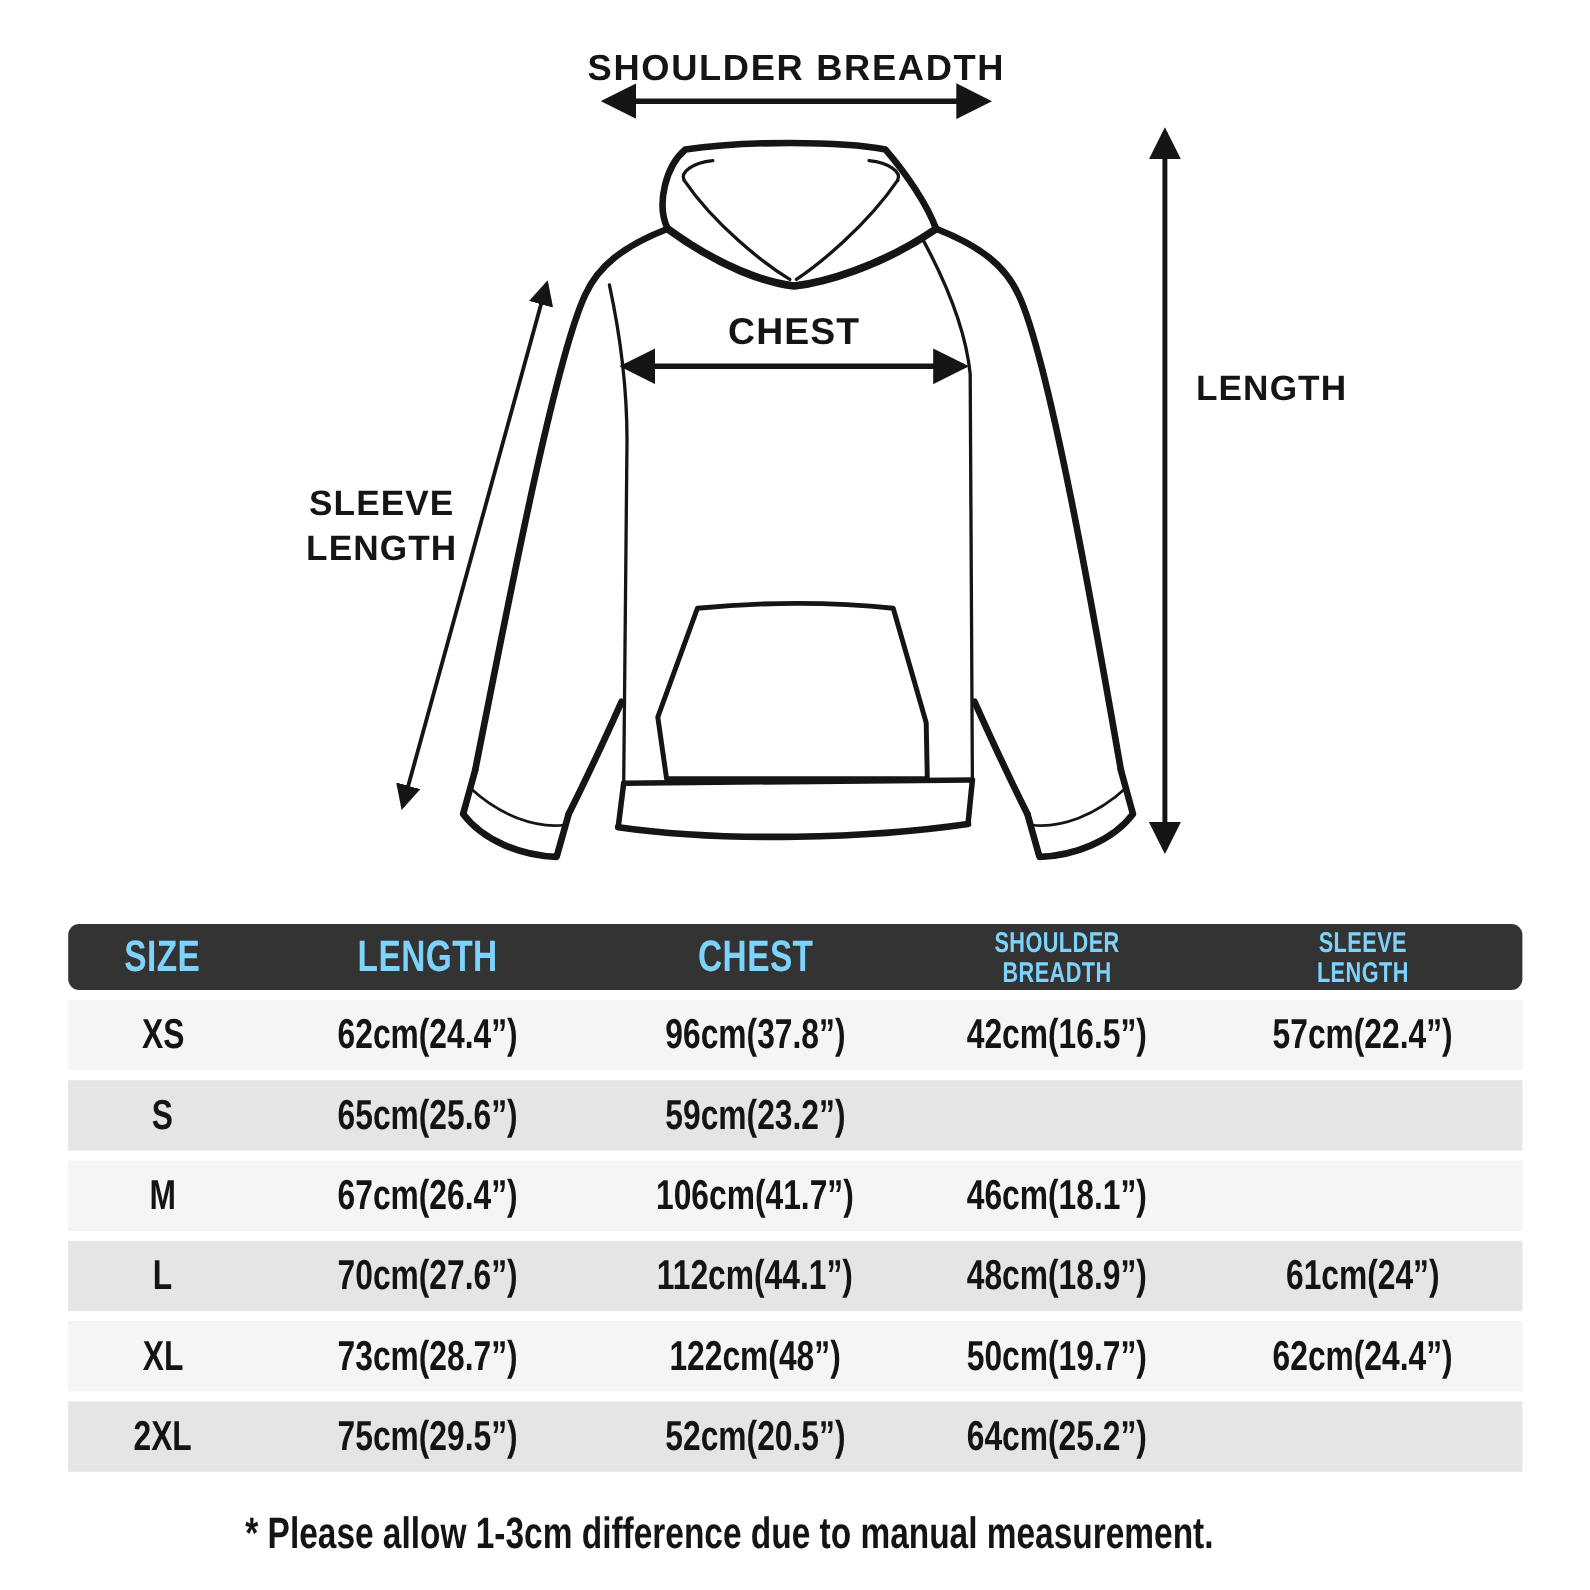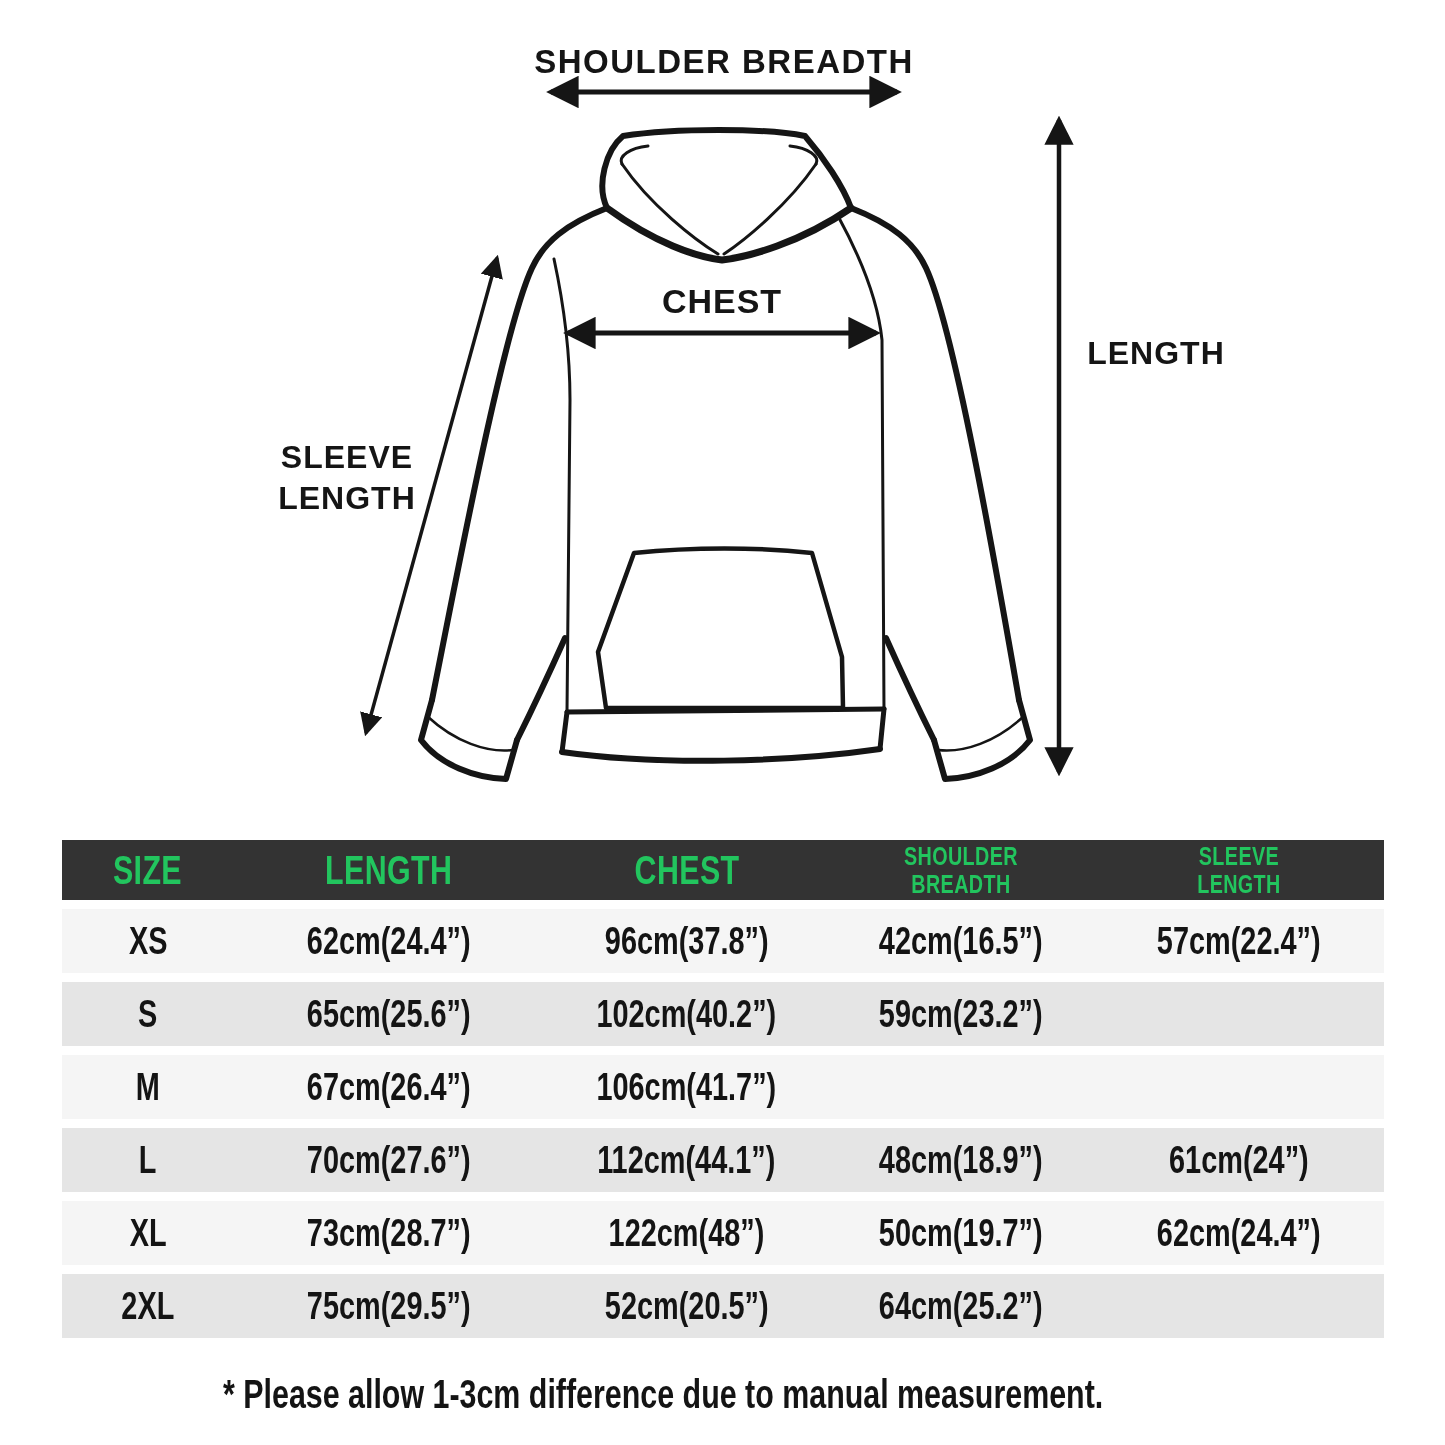--- a/index.html
+++ b/index.html
@@ -7,21 +7,21 @@
   .page{position:relative;width:1142px;height:1445px;background:#fff;}
 
   
   .diagram{position:absolute;left:0;top:0;width:1445px;height:810px;}
   .diagram svg{display:block;}
   .dim-label{font-family:"Liberation Sans",sans-serif;font-weight:bold;fill:#151515;}
 
   
   .size-table{position:absolute;left:62px;top:840px;width:1322px;}
   .trow{display:grid;grid-template-columns:13% 23.5% 21.5% 20% 22%;align-items:center;}
-  .thead{height:60px;background:#333333;color:#22c55e;}
+  .thead{height:60px;background:#333333;color:#7dd3fc;border-radius:10px;}
   .drow{height:64px;margin-top:9px;}
   .row-light{background:#f5f5f5;}
   .row-gray{background:#e5e5e5;}
   .cell{text-align:center;}
   .cond{display:inline-block;transform:scaleX(0.76);transform-origin:50% 50%;white-space:nowrap;}
   .th-text{font-weight:bold;font-size:40px;letter-spacing:0.5px;white-space:pre-line;line-height:1.0;}
   .th-text.two-line{font-size:26px;line-height:28px;}
   .td-text{font-weight:bold;font-size:38px;color:#141414;}
 
   
@@ -106,28 +106,28 @@
       <div class="cell"><span class="cond td-text">XS</span></div>
       <div class="cell"><span class="cond td-text">62cm(24.4”)</span></div>
       <div class="cell"><span class="cond td-text">96cm(37.8”)</span></div>
       <div class="cell"><span class="cond td-text">42cm(16.5”)</span></div>
       <div class="cell"><span class="cond td-text">57cm(22.4”)</span></div>
     </div>
 
     <div class="trow drow row-gray">
       <div class="cell"><span class="cond td-text">S</span></div>
       <div class="cell"><span class="cond td-text">65cm(25.6”)</span></div>
-      <div class="cell"><span class="cond td-text">102cm(40.2”)</span></div>
       <div class="cell"><span class="cond td-text">59cm(23.2”)</span></div>
     </div>
 
     <div class="trow drow row-light">
       <div class="cell"><span class="cond td-text">M</span></div>
       <div class="cell"><span class="cond td-text">67cm(26.4”)</span></div>
       <div class="cell"><span class="cond td-text">106cm(41.7”)</span></div>
+      <div class="cell"><span class="cond td-text">46cm(18.1”)</span></div>
     </div>
 
     <div class="trow drow row-gray">
       <div class="cell"><span class="cond td-text">L</span></div>
       <div class="cell"><span class="cond td-text">70cm(27.6”)</span></div>
       <div class="cell"><span class="cond td-text">112cm(44.1”)</span></div>
       <div class="cell"><span class="cond td-text">48cm(18.9”)</span></div>
       <div class="cell"><span class="cond td-text">61cm(24”)</span></div>
     </div>
 

